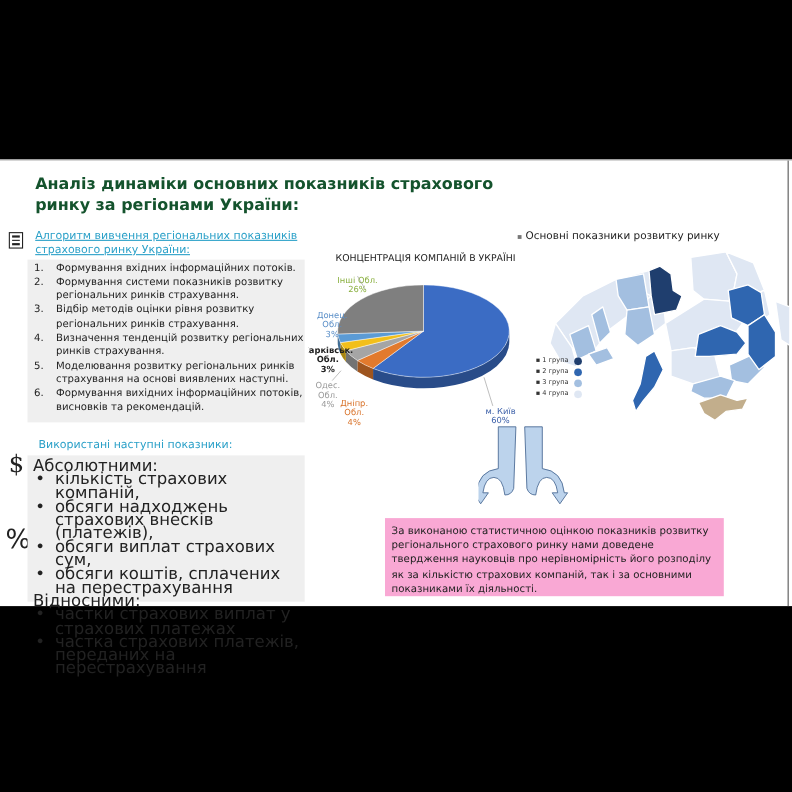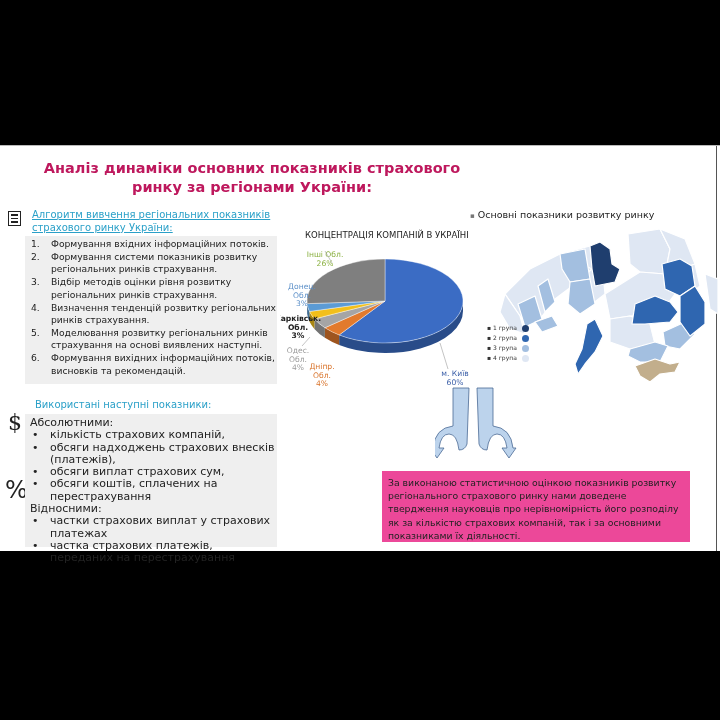--- a/index.html
+++ b/index.html
@@ -1,50 +1,50 @@
 <!DOCTYPE html>
 <html><head>
   <meta charset="utf-8">
   <style>
     html, body { margin:0; padding:0; }
     body { width:720px; height:720px; background:#000; position:relative; overflow:hidden; font-family:"DejaVu Sans", sans-serif; }
     .slide { position:absolute; left:0; top:145px; width:720px; height:405px; background:#fff; border-top:1px solid #bbb; }
     .slide-edge { position:absolute; right:3px; top:0; width:1px; height:405px; background:#555; }
-    .title { position:absolute; left:32px; top:13px; width:440px; font-size:14.5px; font-weight:bold; color:#be185d; line-height:19px;text-align:center; }
+    .title { position:absolute; left:32px; top:13px; width:440px; font-size:14.5px; font-weight:bold; color:#14532d; line-height:19px; }
 
     .algo-icon { position:absolute; left:8px; top:65px; width:13px; height:15px; border:1.5px solid #222; box-sizing:border-box; }
     .algo-icon i { position:absolute; left:2px; height:1.5px; width:7px; background:#222; }
     .algo-head { position:absolute; left:32px; top:62px; width:250px; font-size:10px; color:#2aa0c8; line-height:13px;text-decoration:underline; }
     .algo-box { position:absolute; left:25px; top:90px; width:252px; height:148px; background:#efefef; }
     .algo-list { list-style:none; margin:0; padding:2px 0 0 6px; font-size:9.2px; color:#222; line-height:12.4px; }
     .algo-list li { display:flex; margin-bottom:0.5px; }
     .algo-list li .num { width:20px; flex:none; }
 
     .ind-head { position:absolute; left:35px; top:253px; font-size:10px; color:#2aa0c8; }
     .ind-box { position:absolute; left:25px; top:268px; width:252px; height:133px; background:#efefef; }
-    .ind-text { font-size:11px; color:#222; line-height:12.3px; padding:3px 0 0 5px; }
+    .ind-text { font-size:15px; color:#222; line-height:12.3px; padding:3px 0 0 5px; }
     .ind-text .grp { }
     .ind-text .bul { display:flex; }
     .ind-text .bul .dot { width:18px; flex:none; padding-left:2px; }
     .dollar-icon { position:absolute; left:8px; top:264px; font-size:22px; color:#222; font-family:"DejaVu Serif", serif; }
     .percent-icon { position:absolute; left:5px; top:330px; font-size:24px; color:#222; }
 
     .pie-title { position:absolute; left:305px; top:84px; font-size:8.5px; font-weight:normal; color:#222; }
     .pie-svg { position:absolute; left:280px; top:95px; width:200px; height:150px; }
     .pie-lbl { font-size:7.6px; text-anchor:middle; font-family:"DejaVu Sans", sans-serif; }
 
     .map-head { position:absolute; left:470px; top:63px; font-size:9.5px; color:#222; }
     .map-svg { position:absolute; left:500px; top:78px; width:218px; height:160px; }
     .legend { position:absolute; left:487px; top:177px; font-size:6px; color:#333; line-height:10px; }
     .legend .row { display:flex; align-items:center; }
     .legend .sw { width:7px; height:7px; border-radius:50%; margin-left:5px; }
 
     .arrows-svg { position:absolute; left:435px; top:240px; width:110px; height:80px; }
 
-    .concl { position:absolute; left:350px; top:325px; width:308px; height:71px; background:#ec4899; font-size:9.3px; color:#222; line-height:13.2px; padding:5px 0 0 6px; box-sizing:border-box;margin-left:32px; }
+    .concl { position:absolute; left:350px; top:325px; width:308px; height:71px; background:#f9a8d4; font-size:9.3px; color:#222; line-height:13.2px; padding:5px 0 0 6px; box-sizing:border-box; }
   </style>
 </head>
 <body>
 
 <div class="slide">
   <div class="slide-edge"></div>
   <div class="title">Аналіз динаміки основних показників страхового ринку за регіонами України:</div>
 
   <div class="algo-icon">
     <i style="top:2px"></i>

